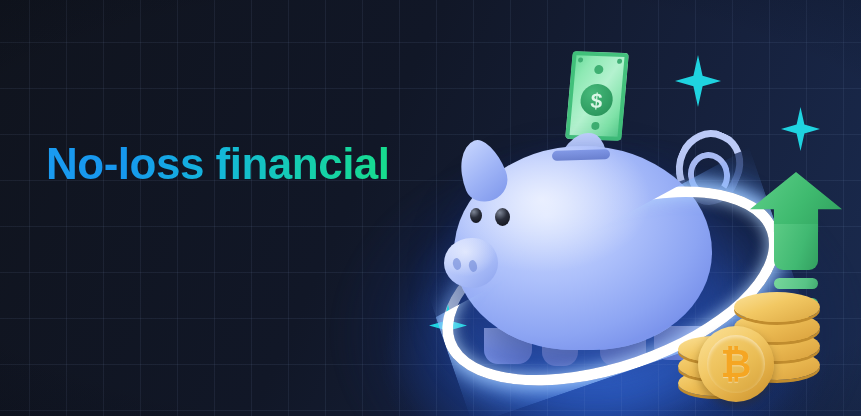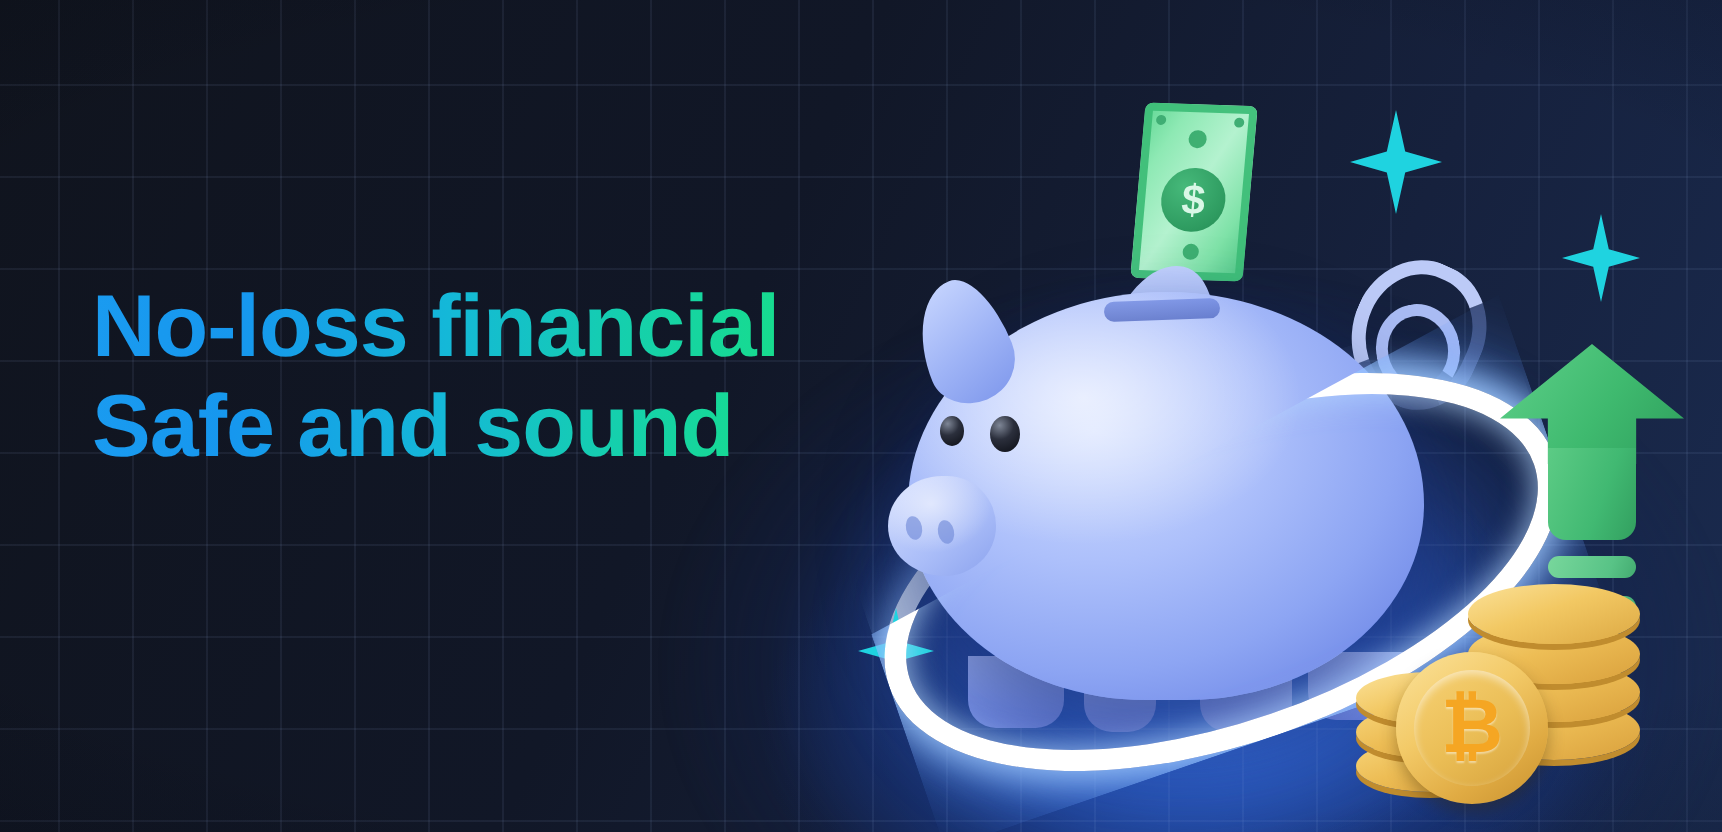--- a/index.html
+++ b/index.html
@@ -359,21 +359,20 @@
 
   <div class="bg-base"></div>
   <div class="bg-glow-main"></div>
   <div class="bg-glow-bottom"></div>
   <div class="bg-grid"></div>
   <div class="bg-glow-piggy"></div>
   <div class="bg-vignette"></div>
 
   <h1 class="headline">
     <span class="line">No-loss financial</span>
-    <span class="line">Safe and sound</span>
   </h1>
 
   <div class="sparkle s1"></div>
   <div class="sparkle s2"></div>
 
   <div class="bill">
     <div class="bill-corner c1"></div>
     <div class="bill-corner c2"></div>
     <div class="bill-inner-dot d1"></div>
     <div class="bill-inner-dot d2"></div>

